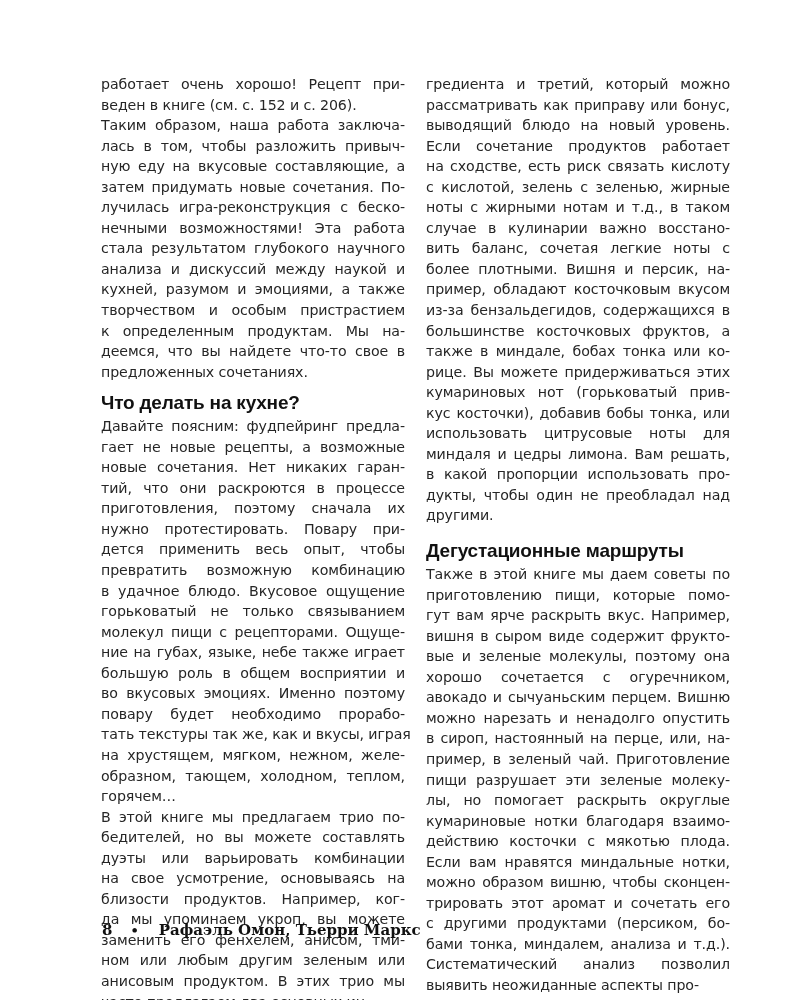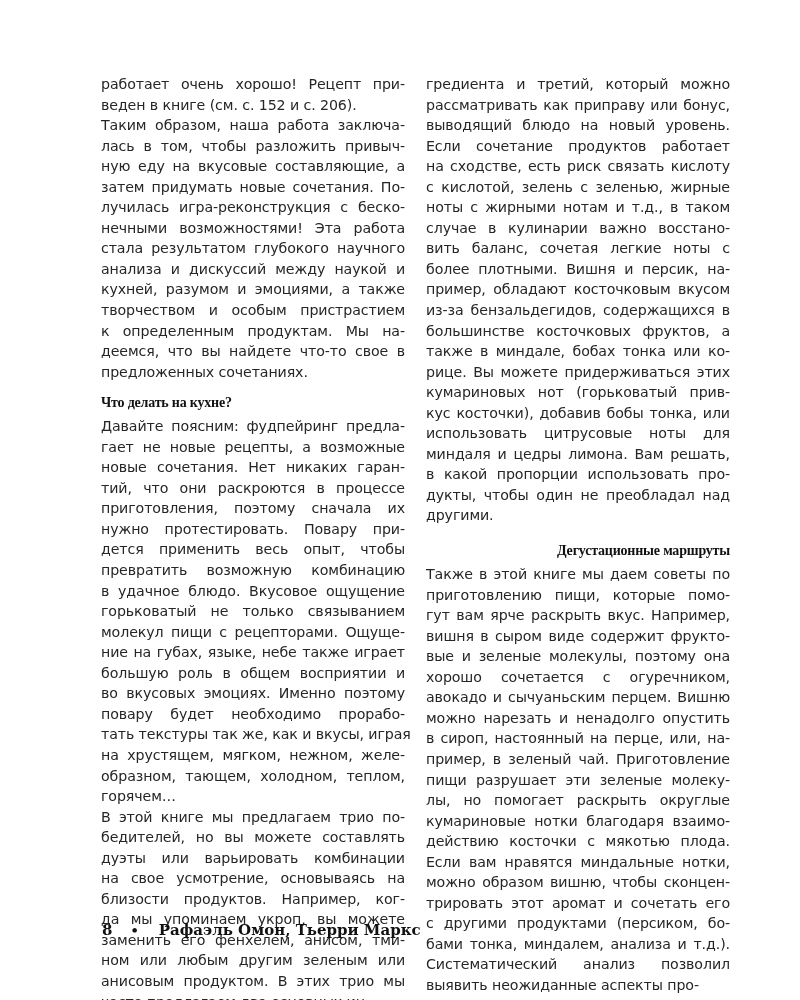--- a/index.html
+++ b/index.html
@@ -7,22 +7,22 @@
     .col {
       position: absolute; top: 74px; width: 304px;
       font-family: "DejaVu Sans", sans-serif; font-size: 14.2px; line-height: 20.55px;
       color: #262626; letter-spacing: -0.1px;
     }
     .col-left { left: 101px; }
     .col-right { left: 426px; }
     .line { display: block; white-space: nowrap; text-align: justify; text-align-last: justify; height: 20.55px; overflow: visible; }
     .line.last { text-align-last: left; }
     .heading {
-      display: block; font-family: Liberation Serif, serif; font-weight: bold;
-      font-size: 14px; color: #111; margin-top: 10px; margin-bottom: 2px; height: 22px; line-height: 22px;
+      display: block; font-family: Liberation Sans, sans-serif; font-weight: bold;
+      font-size: 19px; color: #111; margin-top: 10px; margin-bottom: 2px; height: 22px; line-height: 22px;
       letter-spacing: -0.2px;
     }
     .footer {
       position: absolute; left: 102px; top: 921px;
       font-family: "DejaVu Serif", serif; font-weight: bold; font-size: 15px; color: #111;
       display: flex; align-items: center;
     }
     .footer .bullet { margin: 0 20px 0 18px; font-size: 13px; }
   </style>
 </head>
@@ -102,21 +102,21 @@
       <span class="line">также в миндале, бобах тонка или ко-</span>
       <span class="line">рице. Вы можете придерживаться этих</span>
       <span class="line">кумариновых нот (горьковатый прив-</span>
       <span class="line">кус косточки), добавив бобы тонка, или</span>
       <span class="line">использовать цитрусовые ноты для</span>
       <span class="line">миндаля и цедры лимона. Вам решать,</span>
       <span class="line">в какой пропорции использовать про-</span>
       <span class="line">дукты, чтобы один не преобладал над</span>
       <span class="line last">другими.</span>
     </div>
-  <div class="heading" style="margin-top:14px;text-align:right;">Дегустационные маршруты</div>
+  <div class="heading" style="margin-top:14px;">Дегустационные маршруты</div>
   <div id="r-p2">
       <span class="line">Также в этой книге мы даем советы по</span>
       <span class="line">приготовлению пищи, которые помо-</span>
       <span class="line">гут вам ярче раскрыть вкус. Например,</span>
       <span class="line">вишня в сыром виде содержит фрукто-</span>
       <span class="line">вые и зеленые молекулы, поэтому она</span>
       <span class="line">хорошо сочетается с огуречником,</span>
       <span class="line">авокадо и сычуаньским перцем. Вишню</span>
       <span class="line">можно нарезать и ненадолго опустить</span>
       <span class="line">в сироп, настоянный на перце, или, на-</span>

